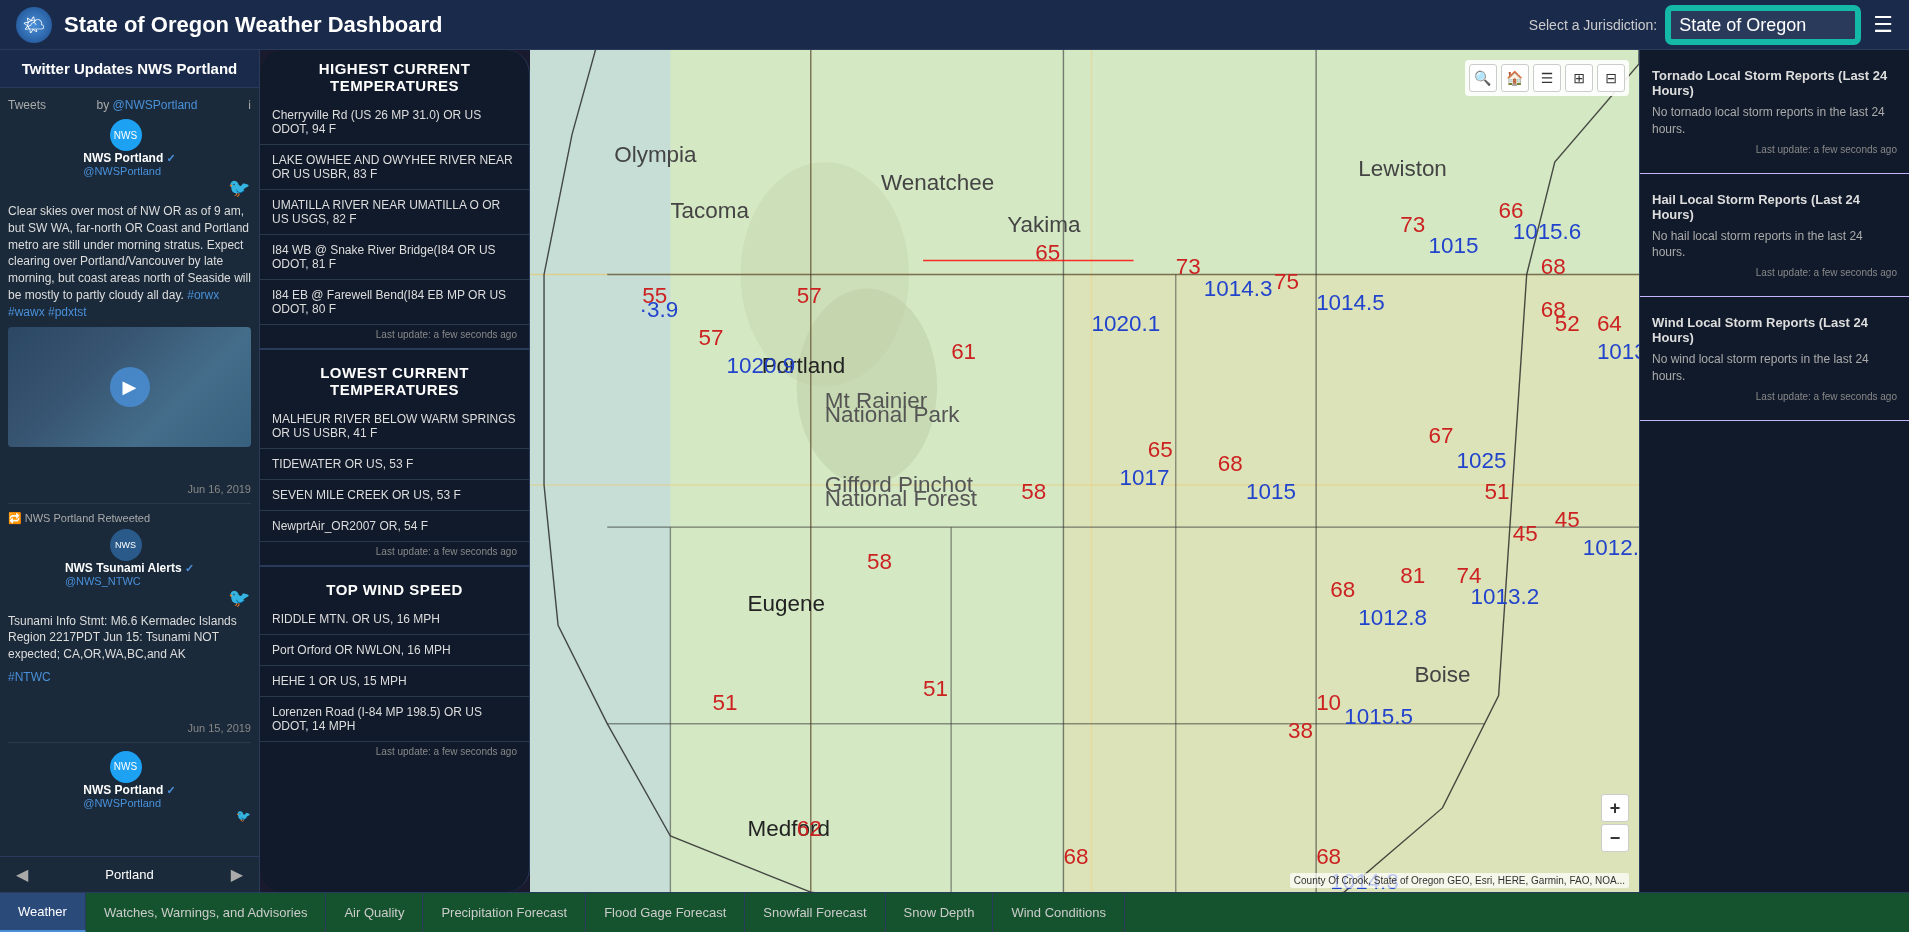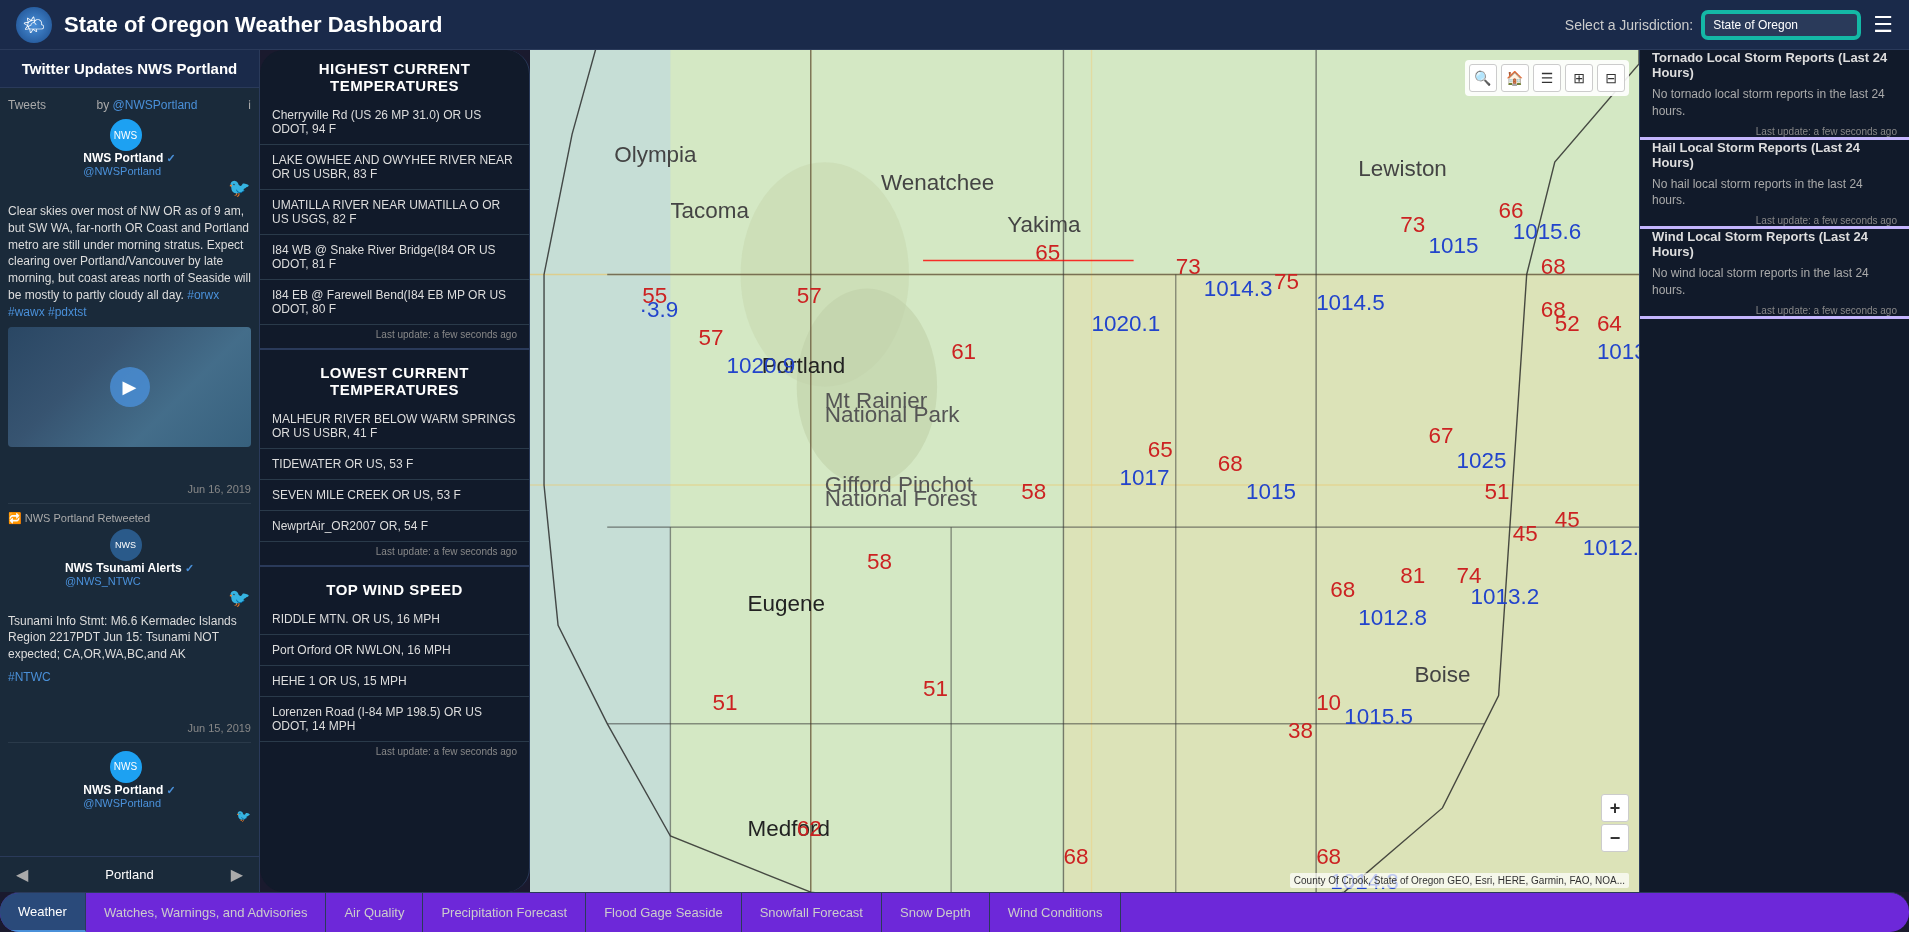--- a/index.html
+++ b/index.html
@@ -29,23 +29,23 @@
       flex: 1;
     }
     #header .jurisdiction-label {
       font-size: 14px;
       color: #ccc;
       margin-right: 8px;
     }
     #header .jurisdiction-select {
       background: #2a3a5a;
       color: #fff;
-      border: 4px solid #14b8a6;
+      border: 6px solid #14b8a6;
       padding: 4px 24px 4px 8px;
-      font-size: 12px;
+      font-size: 18px;
       border-radius: 7px;
       cursor: pointer;
       appearance: none;
       min-width: 160px;
     }
     #header .hamburger {
       margin-left: 12px;
       font-size: 22px;
       cursor: pointer;
       color: #fff;
@@ -262,22 +262,22 @@
     #right-panel {
       width: 270px;
       background: #111a2a;
       display: flex;
       flex-direction: column;
       flex-shrink: 0;
       border-left: 1px solid #2a3a5a;
       overflow-y: auto;
     }
     .storm-section {
-      padding: 0 12px;
-      border-bottom: 3px solid #c4b5fd;
+      padding: 18px 12px;
+      border-bottom: 1px solid #c4b5fd;
     }
     .storm-title {
       font-size: 13px;
       font-weight: bold;
       color: #ddd;
       margin-bottom: 6px;
     }
     .storm-content {
       font-size: 12px;
       color: #aaa;
@@ -286,27 +286,26 @@
     .storm-last-update {
       font-size: 10px;
       color: #888;
       text-align: right;
       margin-top: 6px;
     }
 
     
     #bottom-tabs {
       height: 40px;
-      background: #6d28d9;
+      background: #14532d;
       display: flex;
       align-items: flex-end;
       flex-shrink: 0;
       border-top: 1px solid #2a3a5a;
       overflow-x: auto;
-      border-radius: 19px;
     }
     .tab-item {
       padding: 0 18px;
       height: 100%;
       display: flex;
       align-items: center;
       font-size: 13px;
       color: #ccc;
       cursor: pointer;
       white-space: nowrap;
@@ -575,17 +574,17 @@
     </div>
   </div>
 
 </div>
 
 <div id="bottom-tabs">
   <div class="tab-item active">Weather</div>
   <div class="tab-item">Watches, Warnings, and Advisories</div>
   <div class="tab-item">Air Quality</div>
   <div class="tab-item">Precipitation Forecast</div>
-  <div class="tab-item">Flood Gage Seaside</div>
+  <div class="tab-item">Flood Gage Forecast</div>
   <div class="tab-item">Snowfall Forecast</div>
   <div class="tab-item">Snow Depth</div>
   <div class="tab-item">Wind Conditions</div>
 </div>
 
 </body></html>

